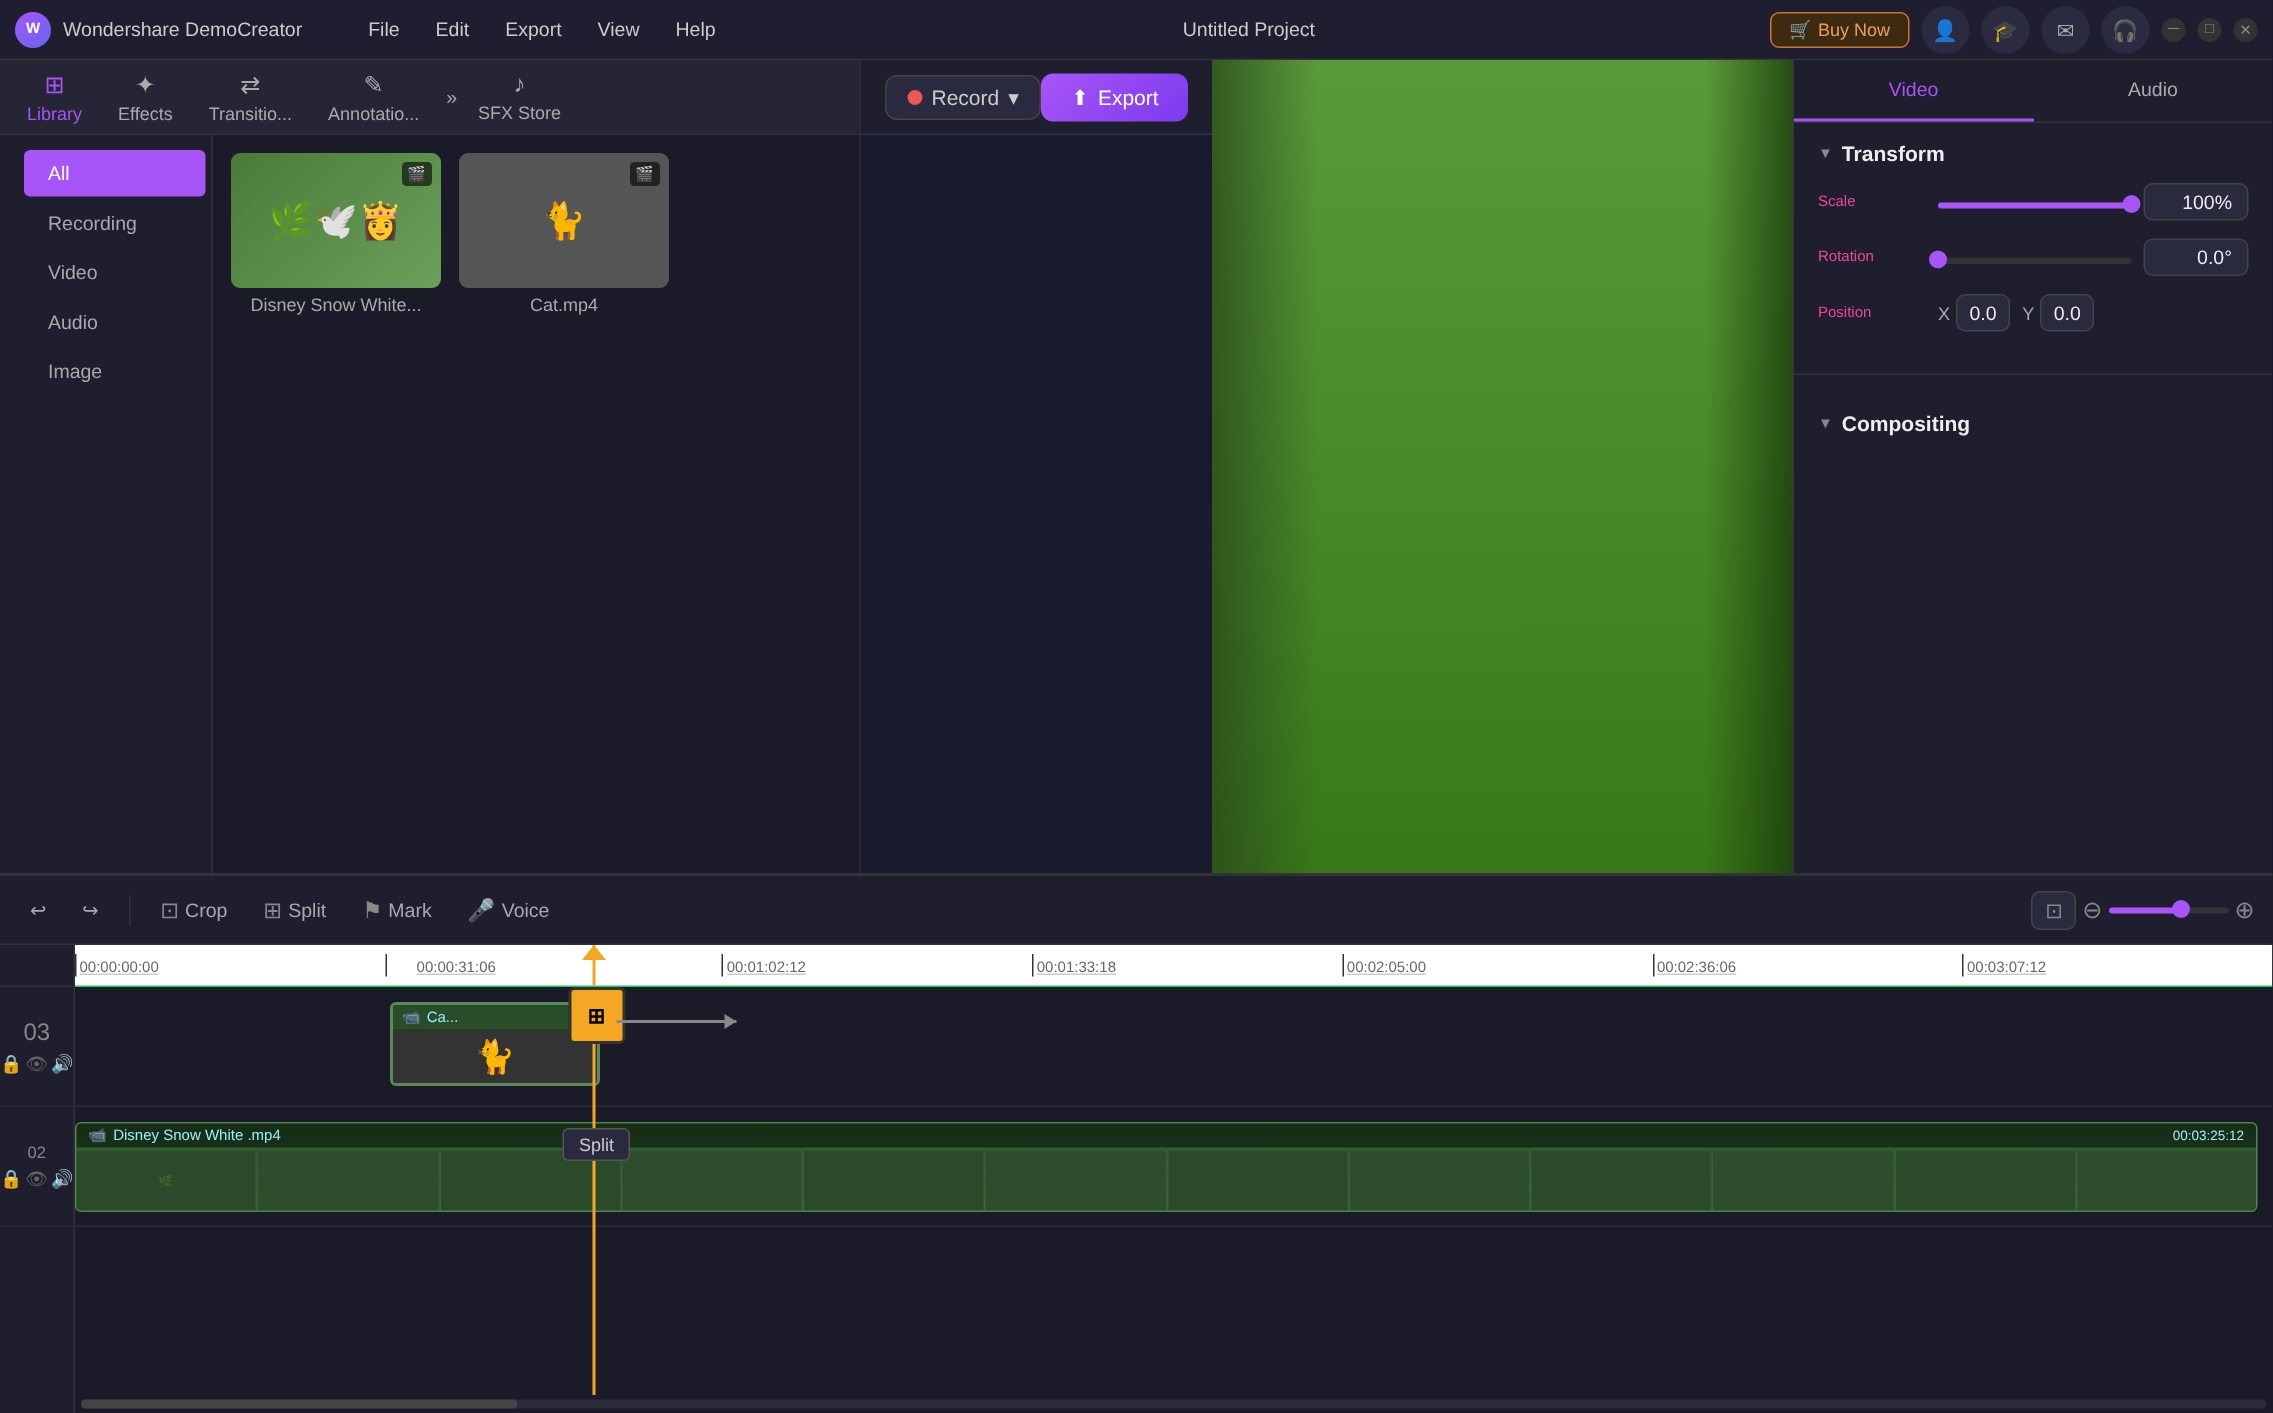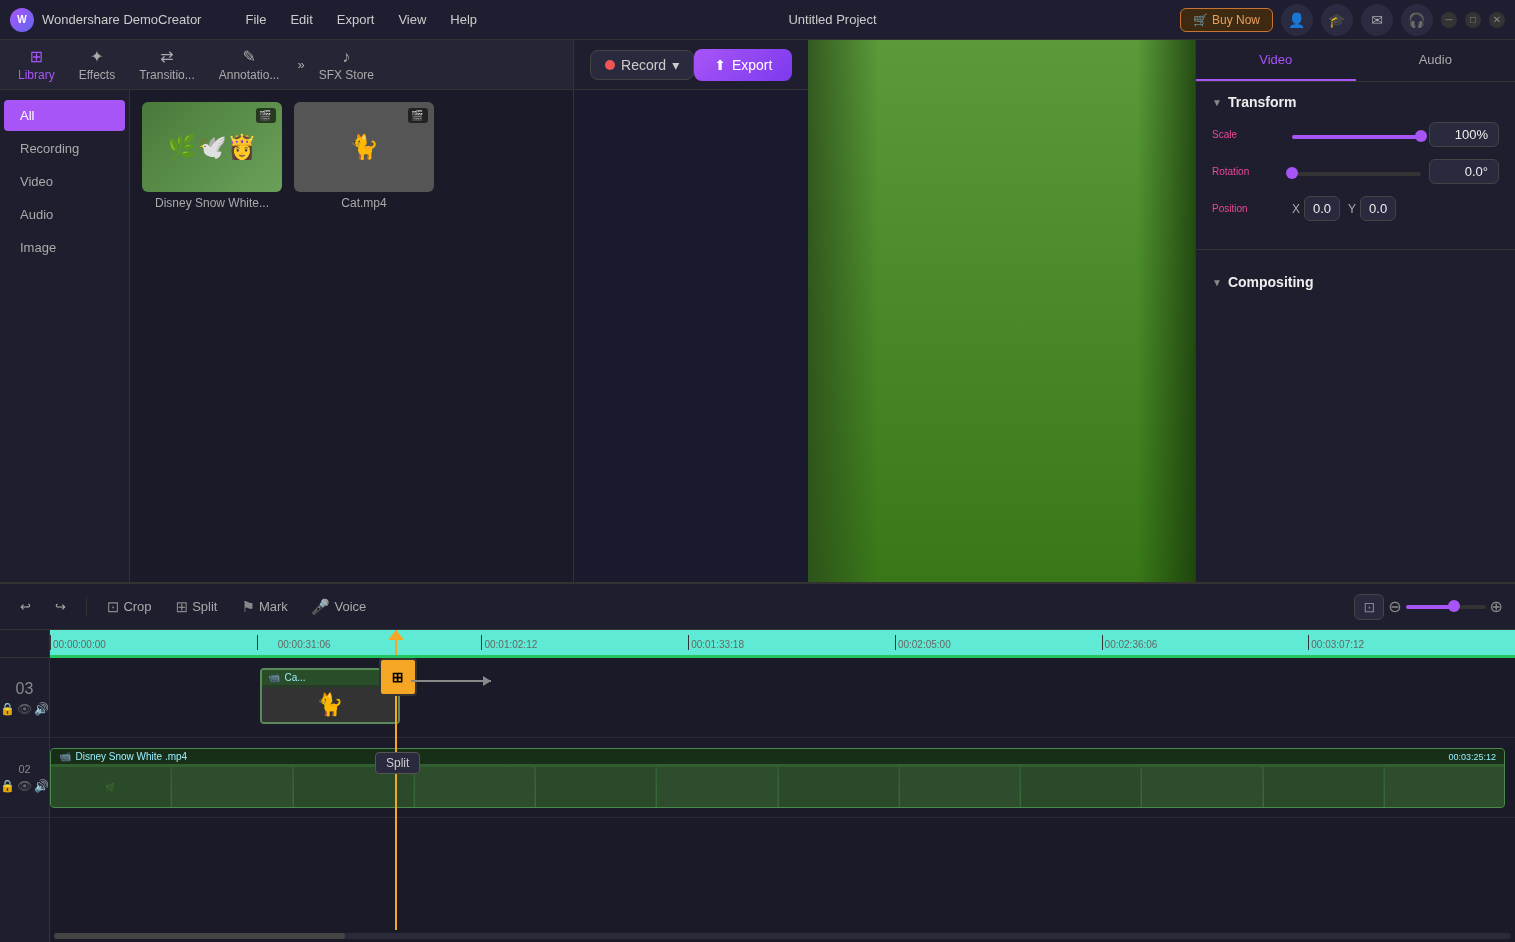--- a/index.html
+++ b/index.html
@@ -24,21 +24,21 @@
 
     
     .tab-bar { display: flex; align-items: center; background: #252535; height: 50px; padding: 0 8px; border-bottom: 1px solid #333; gap: 4px; }
     .tab-item { display: flex; flex-direction: column; align-items: center; padding: 6px 10px; cursor: pointer; color: #aaa; font-size: 12px; gap: 2px; border-radius: 6px; }
     .tab-item.active { color: #a855f7; }
     .tab-item.active .tab-label { color: #a855f7; }
     .tab-icon { font-size: 16px; }
     .tab-more { color: #aaa; margin-left: 4px; cursor: pointer; }
 
     
-    .content-area { display: flex; flex: 1; overflow: hidden; }
+    .content-area { display: flex; flex: 1; overflow: hidden; padding-left: 12px; }
     .sidebar { width: 130px; background: #1e1e2e; padding: 8px 0; border-right: 1px solid #333; }
     .sidebar-item { padding: 8px 16px; cursor: pointer; color: #aaa; font-size: 13px; border-radius: 4px; margin: 2px 4px; }
     .sidebar-item.active { background: #a855f7; color: white; }
 
     
     .media-grid { flex: 1; padding: 12px; display: flex; flex-wrap: wrap; gap: 12px; align-content: flex-start; background: #1a1a28; position: relative; }
     .media-thumb { width: 140px; cursor: pointer; }
     .media-thumb-img { width: 140px; height: 90px; background: #333; border-radius: 6px; overflow: hidden; position: relative; display: flex; align-items: center; justify-content: center; }
     .media-thumb-img .video-icon { position: absolute; top: 6px; right: 6px; background: rgba(0,0,0,0.6); border-radius: 3px; padding: 2px 4px; font-size: 10px; color: white; }
     .media-thumb-label { font-size: 12px; color: #aaa; margin-top: 4px; text-align: center; white-space: nowrap; overflow: hidden; text-overflow: ellipsis; }
@@ -381,21 +381,21 @@
         <div style="display:flex;gap:2px;">
           <button class="track-icon-btn">🔒</button>
           <button class="track-icon-btn">👁</button>
           <button class="track-icon-btn">🔊</button>
         </div>
       </div>
     </div>
 
     <div style="flex:1;overflow:hidden;position:relative;display:flex;flex-direction:column;">
 
-      <div style="height:28px;background:#5eead4;border-bottom:3px solid #22c55e;display:flex;align-items:center;position:relative;overflow:hidden;">
+      <div style="height:28px;background:#ffffff;border-bottom:1px solid #22c55e;display:flex;align-items:center;position:relative;overflow:hidden;text-decoration:underline;">
         <div style="display:flex;width:100%;">
           <div style="flex:1;font-size:10px;color:#666;border-left:1px solid #333;padding-left:2px;padding-top:4px;">00:00:00:00</div>
           <div style="flex:1;font-size:10px;color:#666;border-left:1px solid #333;padding-left:20px;padding-top:4px;">00:00:31:06</div>
           <div style="flex:1;font-size:10px;color:#666;border-left:1px solid #333;padding-left:2px;padding-top:4px;">00:01:02:12</div>
           <div style="flex:1;font-size:10px;color:#666;border-left:1px solid #333;padding-left:2px;padding-top:4px;">00:01:33:18</div>
           <div style="flex:1;font-size:10px;color:#666;border-left:1px solid #333;padding-left:2px;padding-top:4px;">00:02:05:00</div>
           <div style="flex:1;font-size:10px;color:#666;border-left:1px solid #333;padding-left:2px;padding-top:4px;">00:02:36:06</div>
           <div style="flex:1;font-size:10px;color:#666;border-left:1px solid #333;padding-left:2px;padding-top:4px;">00:03:07:12</div>
         </div>
 

